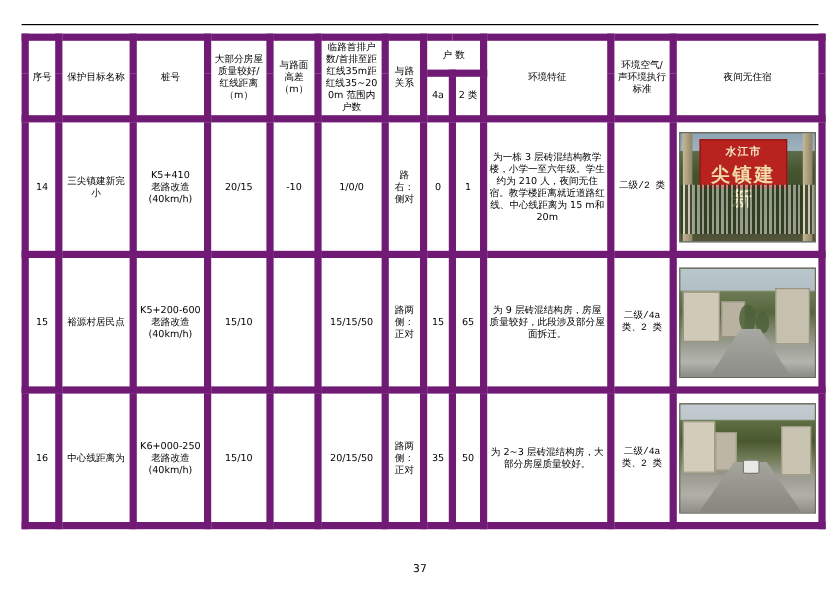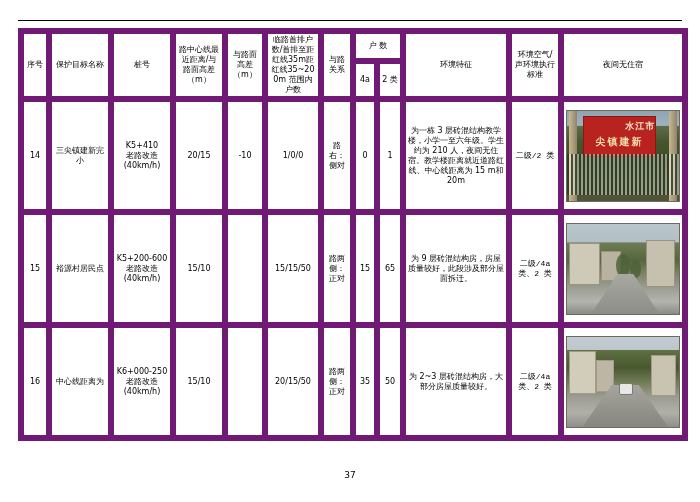--- a/index.html
+++ b/index.html
@@ -105,33 +105,32 @@
     left: 14%;
     top: 6%;
     width: 64%;
     height: 44%;
     background: #b8231f;
     border: 1px solid #8d1512;
   }
   .ph1 .sign-txt {
     position: absolute;
     left: 0; right: 0; top: 12%;
-    text-align: right;
+    text-align: center;
     color: #f5e7c8;
     font-size: 9px;
     letter-spacing: 1px;
     font-weight: bold;
-    font-family: Liberation Mono, monospace;
   }
   .ph1 .sign-txt2 {
     position: absolute;
     left: 0; right: 0; top: 48%;
     text-align: center;
     color: #f0dca8;
-    font-size: 10px;
+    font-size: 16px;
     letter-spacing: 2px;
     font-weight: bold;
   }
   .ph1 .fence {
     position: absolute;
     left: 0; right: 0; bottom: 6%;
     height: 46%;
     background: repeating-linear-gradient(to right,
       #2b3a1e 0px, #2b3a1e 2px, rgba(255,255,255,0.55) 2px, rgba(255,255,255,0.55) 4px);
     opacity: .8;
@@ -233,21 +232,21 @@
         <col style="width:26px">
         <col style="width:106px">
         <col style="width:52px">
         <col style="width:124px">
       </colgroup>
       <thead>
         <tr>
           <td rowspan="2">序号</td>
           <td rowspan="2">保护目标名称</td>
           <td rowspan="2">桩号</td>
-          <td rowspan="2">路中心线最近距离/与路面高差（m）</td>
+          <td rowspan="2">大部分房屋质量较好/红线距离（m）</td>
           <td rowspan="2">与路面高差（m）</td>
           <td rowspan="2">临路首排户数/首排至距红线35m距红线35~200m 范围内户数</td>
           <td rowspan="2">与路关系</td>
           <td colspan="2" style="height:22px">户 数</td>
           <td rowspan="2">环境特征</td>
           <td rowspan="2">环境空气/声环境执行标准</td>
           <td rowspan="2">夜间无住宿</td>
         </tr>
         <tr>
           <td style="height:30px">4a</td>

